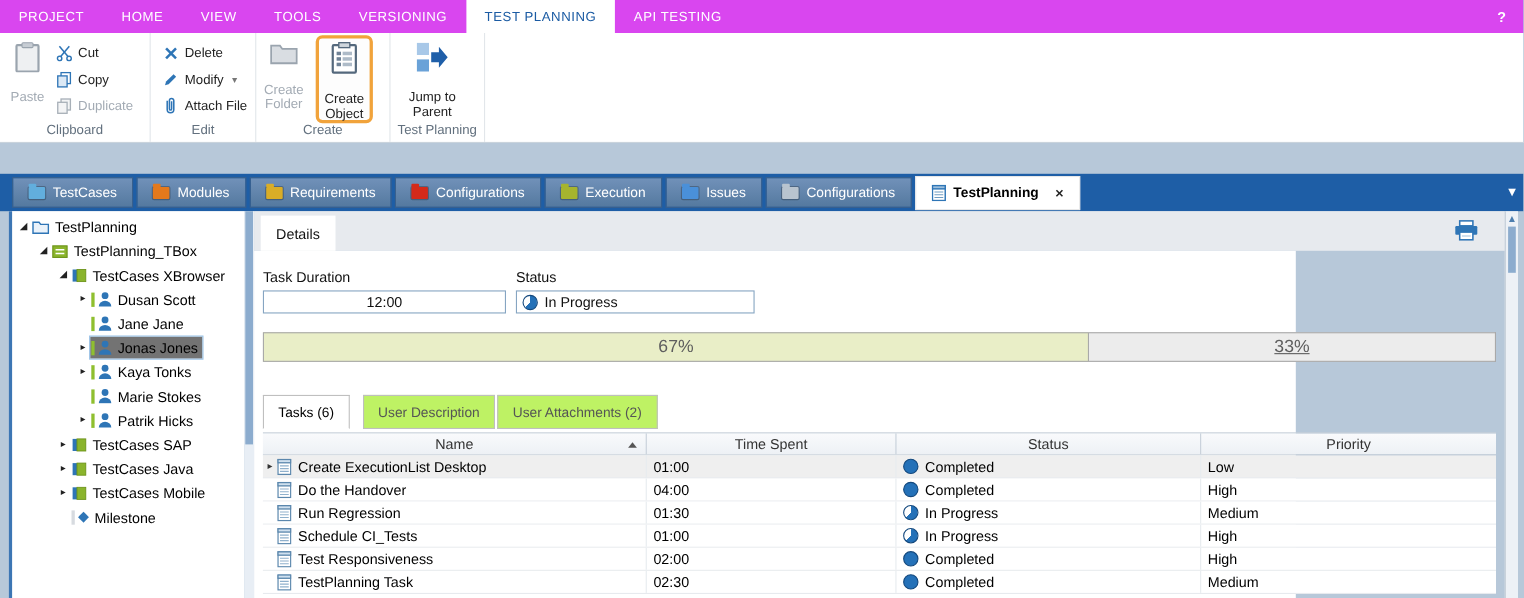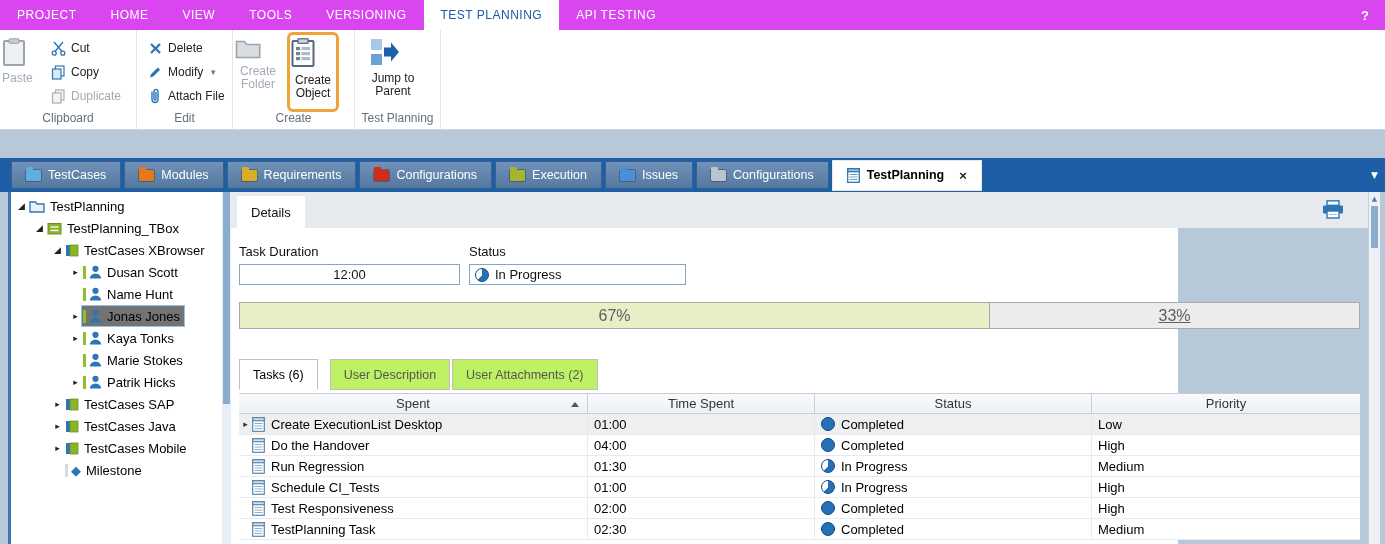--- a/index.html
+++ b/index.html
@@ -11,21 +11,21 @@
   .menubar{position:absolute;top:0;left:0;right:0;height:30px;background:#d946ef;display:flex;align-items:stretch;color:#fff;font-size:12px}
   .mitem{display:flex;align-items:center;padding:0 17px;letter-spacing:.5px;white-space:nowrap}
   .mitem.active{background:#fff;color:#1b5ba3}
   .mhelp{margin-left:auto;display:flex;align-items:center;padding:0 16px;font-size:13px;font-weight:bold}
 
   
   .ribbon{position:absolute;top:30px;left:0;right:0;height:100px;background:#fff;border-bottom:1px solid #c9d3dc;display:flex}
   .rgroup{position:relative;height:100%;border-right:1px solid #e2e6ea}
   .glabel{position:absolute;bottom:4px;left:0;right:0;text-align:center;font-size:12px;color:#62707e;white-space:nowrap}
   .g-clipboard{width:137px}.g-edit{width:96px}.g-create{width:122px}.g-tp{width:86px}
-  .bigbtn{position:absolute;top:3px;width:46px;display:flex;flex-direction:column;align-items:flex-start;gap:3px;padding-top:5px;height:78px;font-size:12px;line-height:13px;color:#222;text-align:center}
+  .bigbtn{position:absolute;top:3px;width:46px;display:flex;flex-direction:column;align-items:center;gap:13px;padding-top:5px;height:78px;font-size:12px;line-height:13px;color:#222;text-align:center}
   .bigbtn.disabled{color:#a3abb4}
   .bb-paste{left:2px}
   .bb-cfolder{left:2px}
   .bb-cobject{left:54px;top:2px;width:52px;height:80px;border:3px solid #f1a33b;border-radius:6px;padding-top:3px;background:#fdfdfd}
   .bb-jump{left:15px}
   .smallcol{position:absolute;top:6px;display:flex;flex-direction:column}
   .sc-clip{left:46px}.sc-edit{left:6px}
   .smallbtn{display:flex;align-items:center;gap:5px;height:24px;font-size:12px;color:#222;padding:0 4px;white-space:nowrap}
   .smallbtn.disabled{color:#a3abb4}
   .sicon{display:flex;width:16px;justify-content:center;flex:0 0 auto}
@@ -341,21 +341,21 @@
     <div class="tnode lv3">
       <span class="texp"></span>
       <span class="selwrap">
         <span class="gbar"></span>
         <span class="tico">
           <svg width="13" height="14" viewBox="0 0 13 14">
               <circle cx="6.5" cy="3.8" r="3.1" fill="#2e75b6"></circle>
               <path d="M0.8 13.6 a5.7 5.2 0 0 1 11.4 0 z" fill="#2e75b6"></path>
             </svg>
         </span>
-        <span class="tlabel">Name Hunt</span>
+        <span class="tlabel">Jane Jane</span>
       </span>
     </div>
 
     <div class="tnode lv3 selected">
       <span class="texp">▸</span>
       <span class="selwrap">
         <span class="gbar"></span>
         <span class="tico">
           <svg width="13" height="14" viewBox="0 0 13 14">
               <circle cx="6.5" cy="3.8" r="3.1" fill="#2e75b6"></circle>
@@ -492,21 +492,21 @@
 
     <div class="ttabs">
       <div class="ttab active">Tasks (6)</div>
       <div class="ttab">User Description</div>
       <div class="ttab">User Attachments (2)</div>
     </div>
 
     <div class="ttable">
       <div class="thead">
         <div class="th th-name">
-          <span>Spent</span>
+          <span>Name</span>
           <span class="sortarrow"></span>
         </div>
         <div class="th th-time">
           <span>Time Spent</span>
         </div>
         <div class="th th-status">
           <span>Status</span>
         </div>
         <div class="th th-priority">
           <span>Priority</span>

